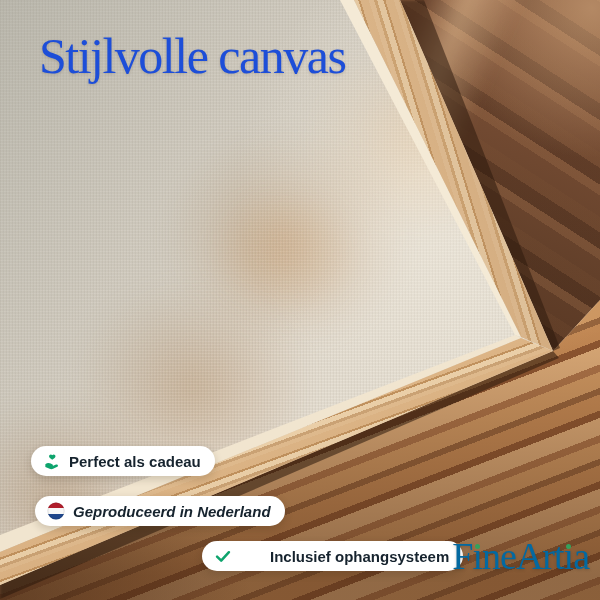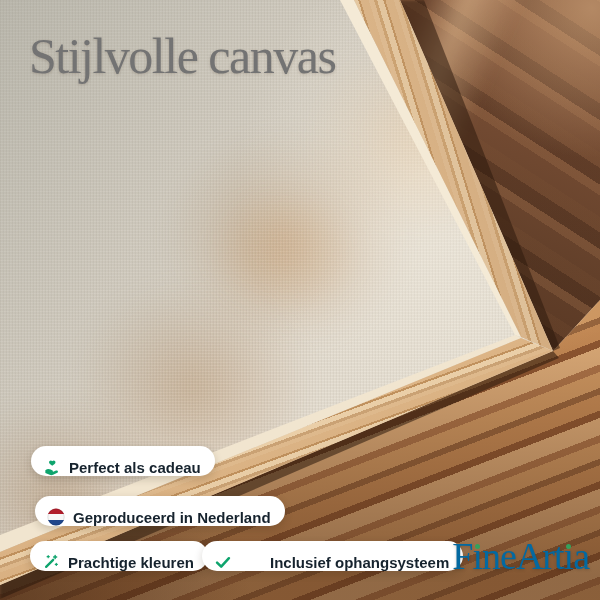--- a/index.html
+++ b/index.html
@@ -67,28 +67,28 @@
   .lip-b{clip-path:polygon(515px 335px,521px 338px,0 552px,0 535px);background:#f1e5cf;}
   .frame-b{
     clip-path:polygon(521px 338px,553px 351px,0 585px,0 552px);
     background:
       linear-gradient(-20deg,rgba(110,65,28,.2),rgba(110,65,28,0) 40%),
       repeating-linear-gradient(-20deg,#e2bd90 0 4px,#cda577 4px 7px,#eed3ac 7px 12px,#c2935f 12px 14px,#dfb788 14px 21px);
   }
 
   
   .headline{
-    position:absolute;left:29px;top:28px;z-index:10;
+    position:absolute;left:39px;top:28px;z-index:10;
     font-family:"Liberation Serif","DejaVu Serif",serif;
     font-size:50px;line-height:57px;letter-spacing:-1.5px;
-    color:#737373;text-shadow:0 1px 3px rgba(60,40,20,.18);
+    color:#1d4ed8;text-shadow:0 1px 3px rgba(60,40,20,.18);
     font-weight:normal;white-space:nowrap;
   }
   .badge{
-    position:absolute;z-index:10;display:inline-flex;align-items:flex-end;gap:8px;
+    position:absolute;z-index:10;display:inline-flex;align-items:center;gap:8px;
     height:30px;padding:0 14px 0 12px;border-radius:17px;background:#ffffff;
     box-shadow:0 3px 8px rgba(40,25,10,.18);
     color:#16232e;font-size:15px;font-weight:bold;white-space:nowrap;
   }
   .bicon{display:inline-flex;width:18px;height:18px;flex:0 0 auto;}
   .bicon svg{width:18px;height:18px;display:block;}
 
   .logo{
     position:absolute;right:11px;top:534px;z-index:10;
     font-family:"Liberation Serif","DejaVu Serif",serif;
@@ -133,50 +133,39 @@
   <div class="badge" style="left:31px;top:446px;">
     <span class="bicon">
       <svg viewBox="0 0 20 20" fill="#0ea46d">
         <path d="M10.2 8.6 7.7 6.7C6.6 5.8 6.4 4.3 7.3 3.4c.8-.8 2-.8 2.8 0l.2.2.2-.2c.8-.8 2-.8 2.8 0 .9.9.7 2.4-.4 3.3l-2.7 1.9z"></path>
         <path d="M2.6 13.6c1.9-1.5 4-1.7 6-.7l1.9.9c.7.3.8 1.3.1 1.8l3.9-1.6c.9-.4 1.9.1 2.1 1 .2.6-.1 1.2-.7 1.5l-4.7 2.1c-1.2.6-2.6.6-3.8.1l-4.8-1.9z"></path>
       </svg>
     </span>
     <span>Perfect als cadeau</span>
   </div>
 
-  <div class="badge" style="left:35px;top:496px;">
+  <div class="badge" style="left:35px;top:496px;font-style:italic;">
     <span class="bicon">
       <svg viewBox="0 0 18 18">
         <defs>
             <clipPath id="fc">
               <circle cx="9" cy="9" r="8.6"></circle>
             </clipPath>
           </defs>
         <g clip-path="url(#fc)">
           <rect width="18" height="6" fill="#b01d2b"></rect>
           <rect y="6" width="18" height="6" fill="#f7f7f7"></rect>
           <rect y="12" width="18" height="6" fill="#1f468b"></rect>
         </g>
         <circle cx="9" cy="9" r="8.2" fill="none" stroke="rgba(0,0,0,0.1)"></circle>
       </svg>
     </span>
     <span>Geproduceerd in Nederland</span>
   </div>
 
-  <div class="badge" style="left:30px;top:541px;">
-    <span class="bicon">
-      <svg viewBox="0 0 20 20" fill="none" stroke="#0ea46d" stroke-linecap="round">
-        <path d="M4.6 15.4 12.4 7.6" stroke-width="2.6"></path>
-        <path d="M14.6 2.8v3.4M12.9 4.5h3.4" stroke-width="1.6"></path>
-        <path d="M6.9 2.9v2.4M5.7 4.1h2.4" stroke-width="1.3"></path>
-        <path d="M15.9 11.4v2.4M14.7 12.6h2.4" stroke-width="1.3"></path>
-      </svg>
-    </span>
-    <span>Prachtige kleuren</span>
-  </div>
 
   <div class="badge" style="left:202px;top:541px;gap:38px;">
     <span class="bicon">
       <svg viewBox="0 0 20 20" fill="none" stroke="#0ea46d" stroke-linecap="round" stroke-linejoin="round">
         <path d="M3.4 10.6 8 15.2 16.6 5.8" stroke-width="2.8"></path>
       </svg>
     </span>
     <span>Inclusief ophangsysteem</span>
   </div>
 

